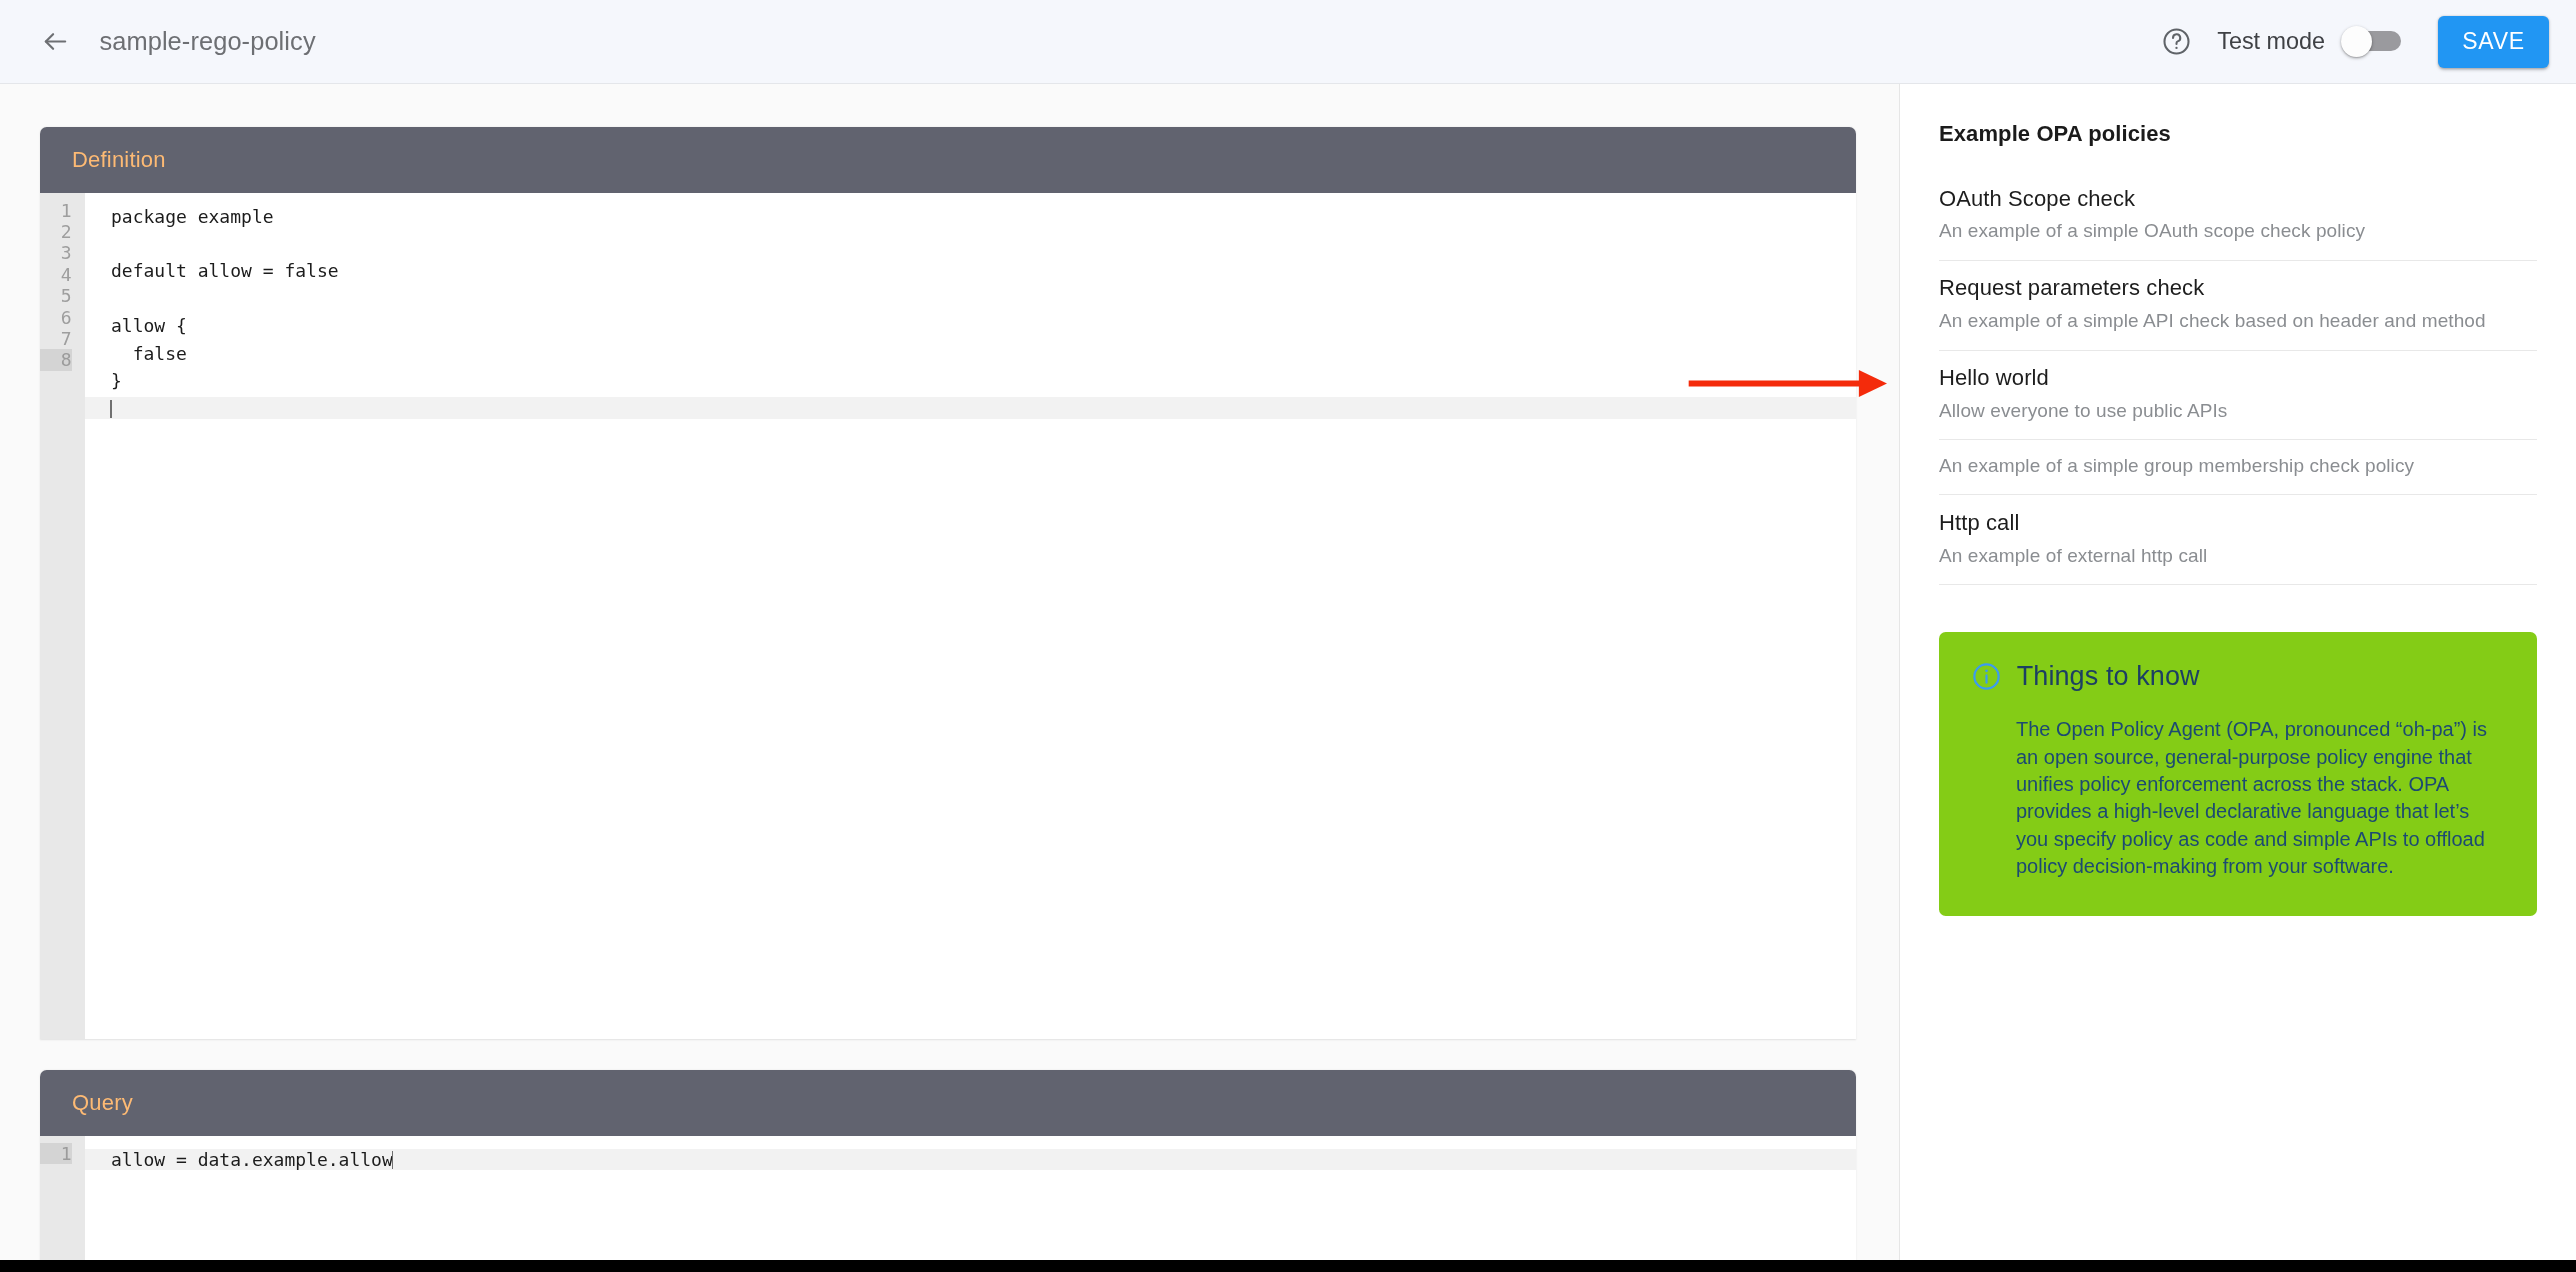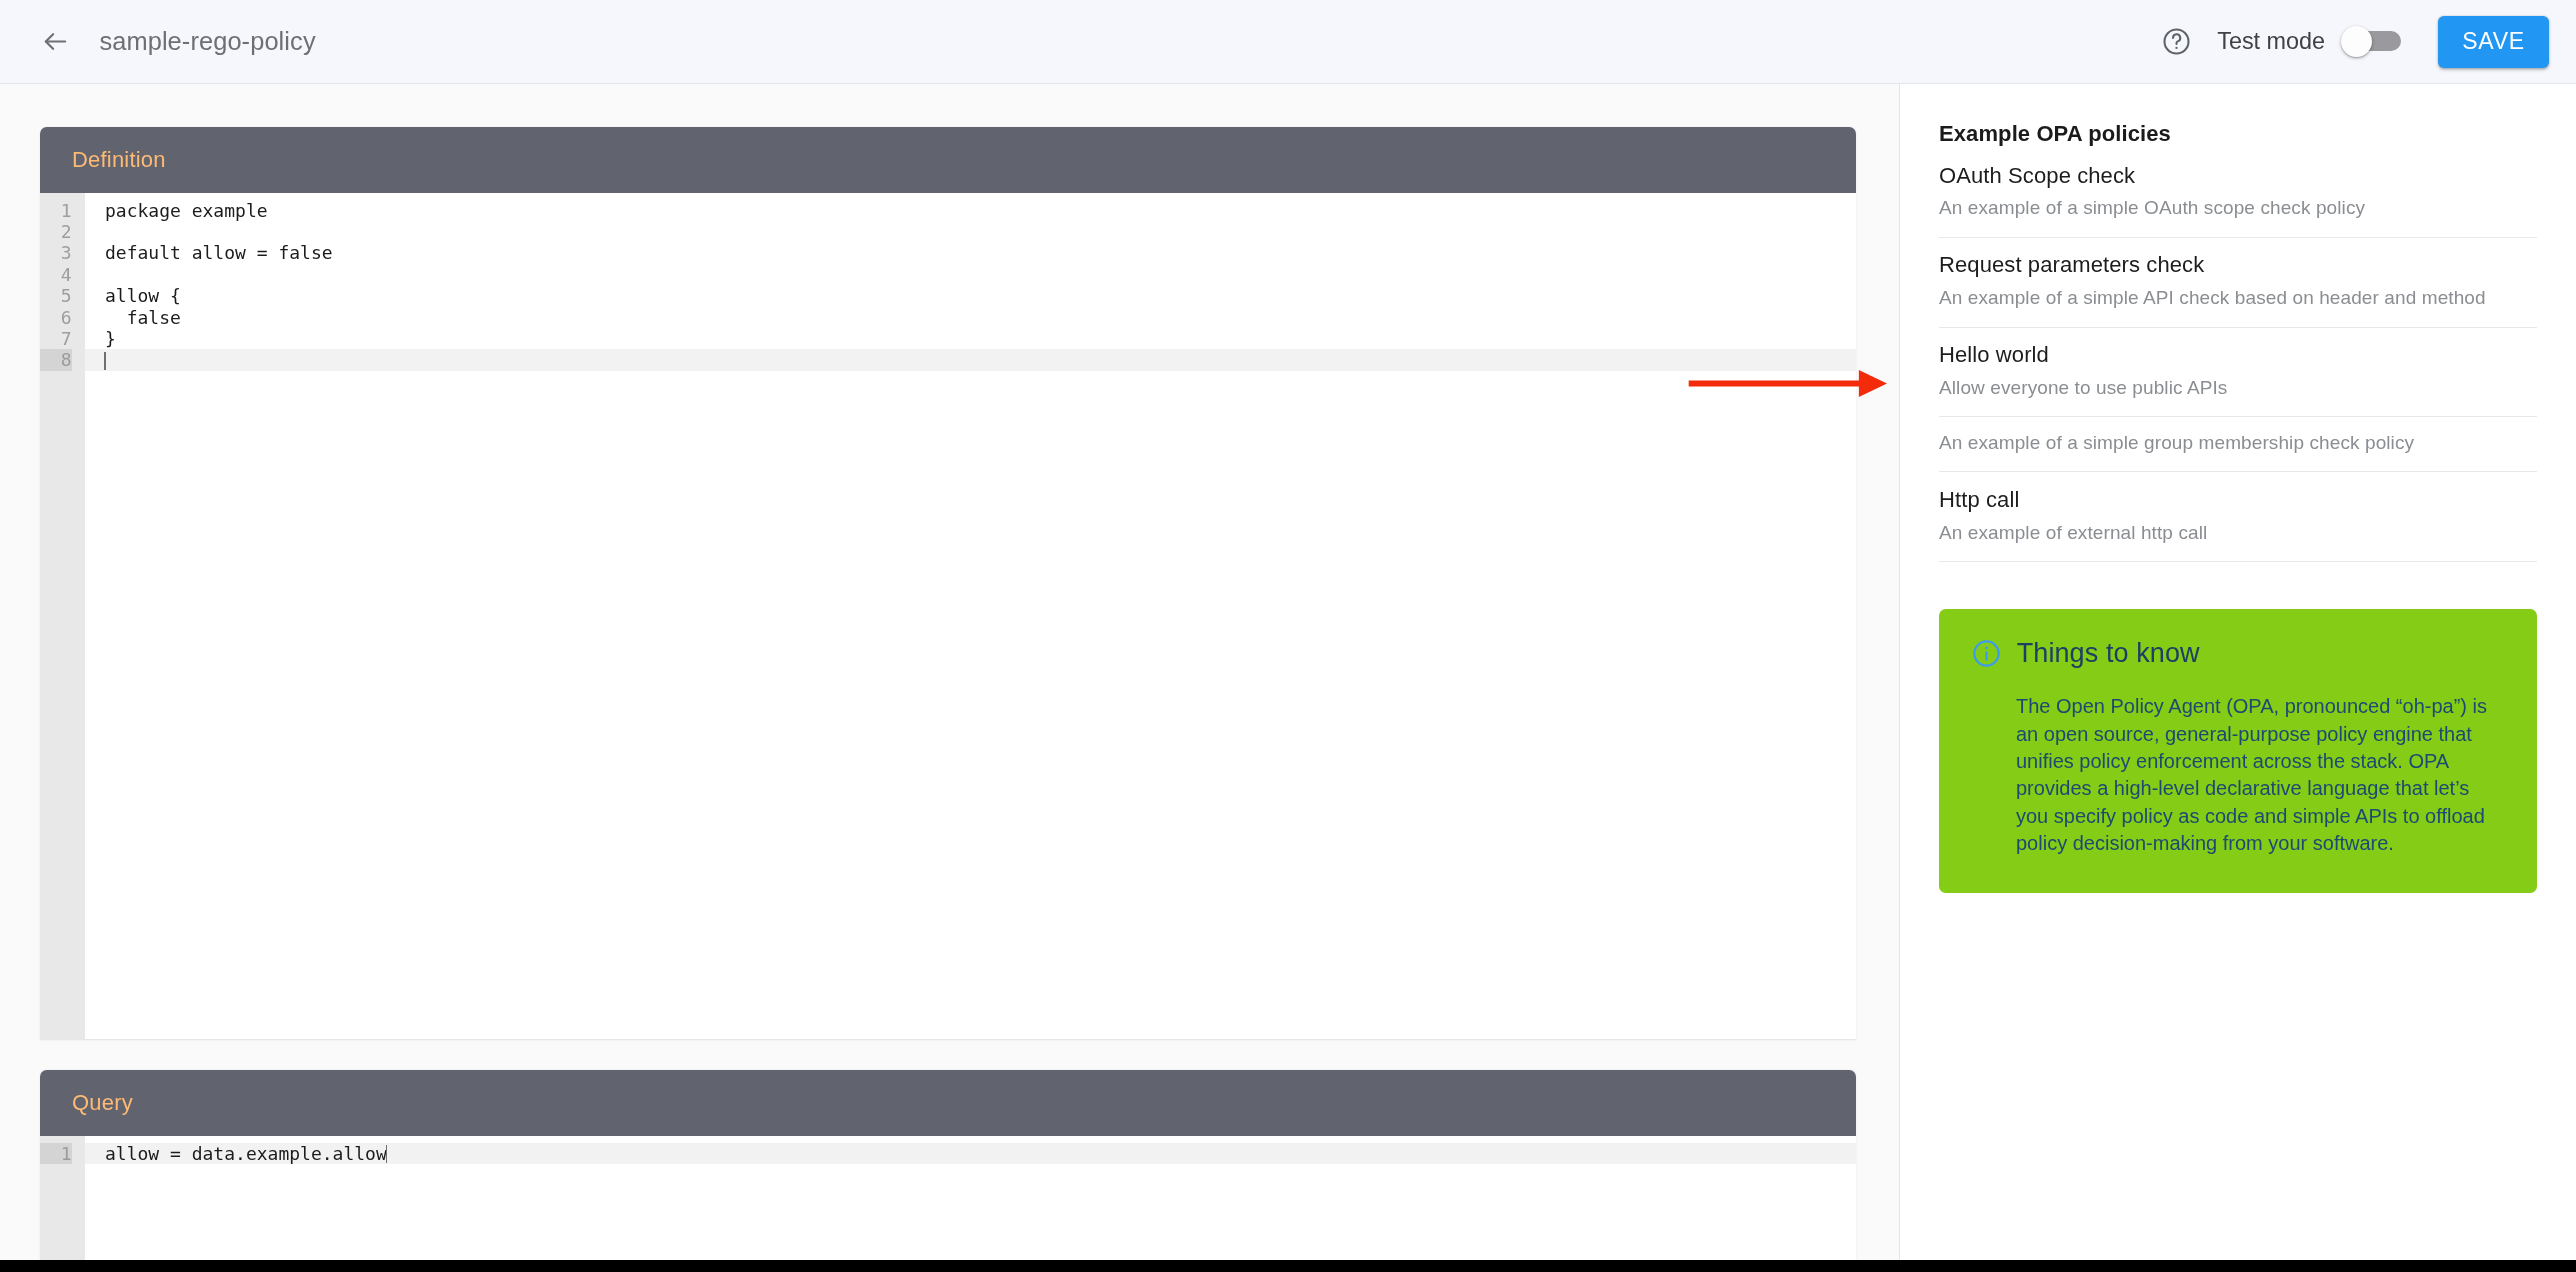--- a/index.html
+++ b/index.html
@@ -148,21 +148,22 @@
   .gutter .ln.active { background: #d4d4d4; color: #9b9b9b; }
   .code-lines {
     flex: 1 1 auto;
     padding: 6.7px 0 0 0;
     color: #1c1c1c;
     position: relative;
   }
   .code-lines .cl {
     height: 21.4px;
     white-space: pre;
-    padding-left: 20px;
+    padding-left: 26px;
+    margin-top: 6px;
   }
   .code-lines .cl.active { background: #f2f2f2; }
   .caret {
     display: inline-block;
     width: 1.3px;
     height: 18px;
     background: #707070;
     vertical-align: -3.3px;
     margin-left: -0.7px;
   }
@@ -186,21 +187,21 @@
   .right-pane {
     flex: 1 1 auto;
     background: #ffffff;
     padding: 37px 39px 0 39px;
     overflow: hidden;
   }
   .panel-title {
     font-size: 22px;
     font-weight: bold;
     color: #1b1b1b;
-    margin-bottom: 13px;
+    margin-bottom: 36px;
     letter-spacing: 0.1px;
   }
   .policy-list { margin-bottom: 47px; }
   .policy-item {
     padding: 14.7px 0 17.4px 0;
     border-bottom: 1.3px solid #e8e8e8;
     cursor: pointer;
   }
   .policy-item:first-child { padding-top: 2.7px; }
   .policy-name {

